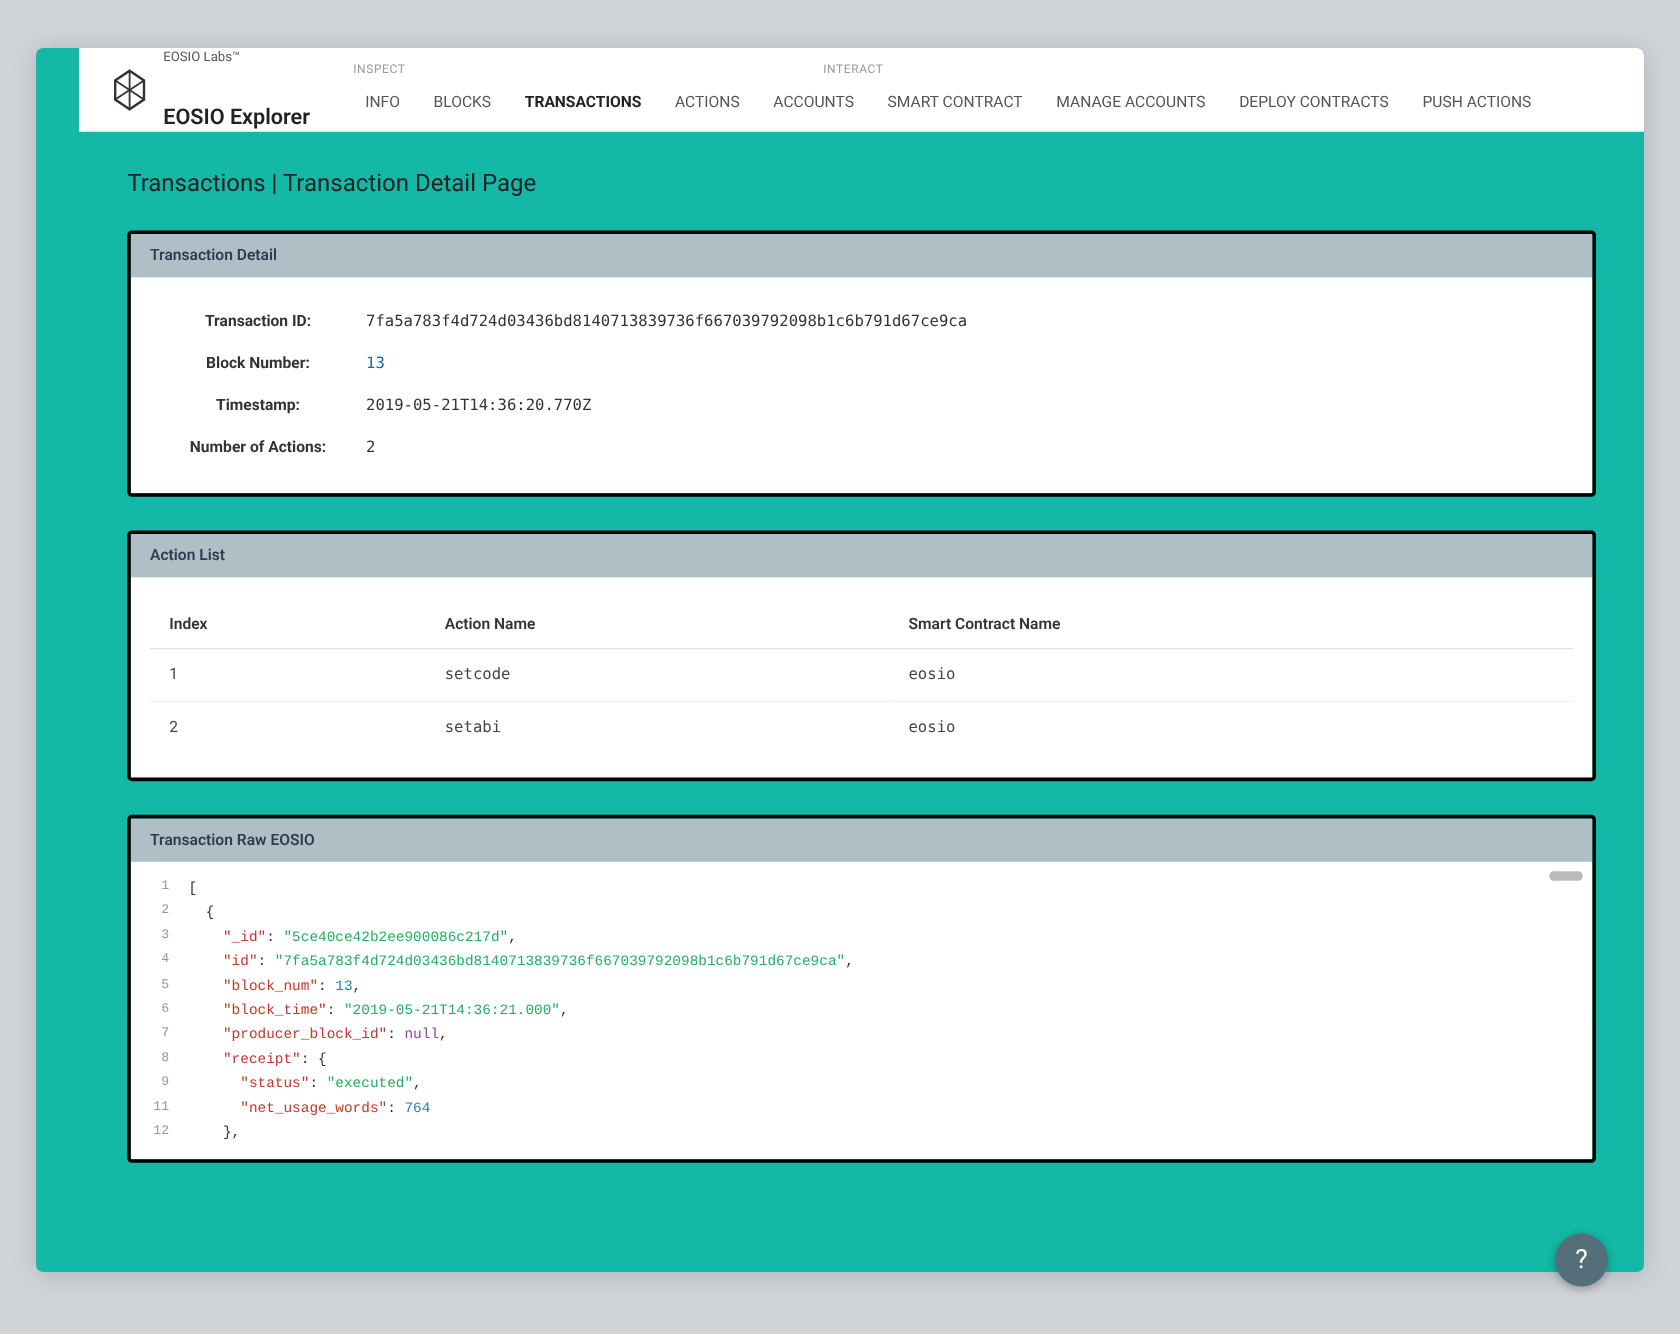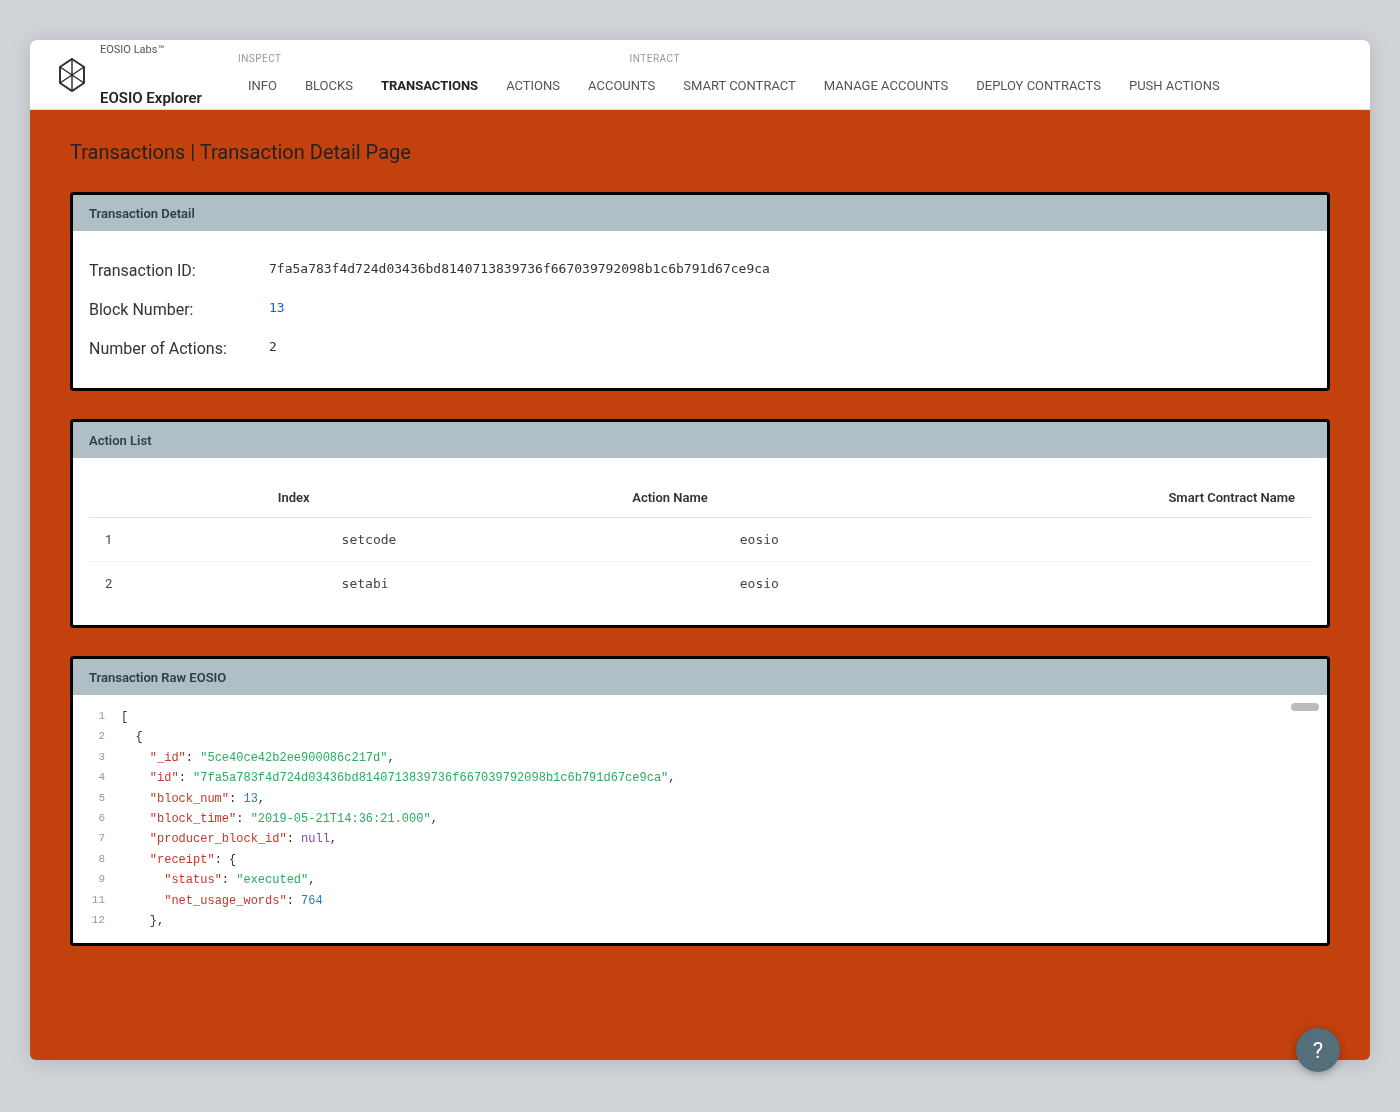--- a/index.html
+++ b/index.html
@@ -7,26 +7,27 @@
       background: #d0d4d8;
       font-family: -apple-system, BlinkMacSystemFont, 'Segoe UI', Roboto, sans-serif;
       font-size: 14px;
       min-height: 1112px;
       display: flex;
       justify-content: center;
       align-items: flex-start;
       padding: 40px 30px;
     }
     .browser-window {
-      background: #c2410c;
+      background: #14b8a6;
       width: 1374px;
       min-height: 1020px;
       border-radius: 6px;
       box-shadow: 0 2px 20px rgba(0,0,0,0.15);
       overflow: hidden;
+      padding-left: 36px;
     }
     
     .nav-bar {
       background: #fff;
       border-bottom: 1px solid #e0e0e0;
       padding: 0 24px;
       display: flex;
       align-items: center;
       height: 70px;
     }
@@ -43,21 +44,21 @@
     }
     .logo-text-block {
       display: flex;
       flex-direction: column;
     }
     .logo-top {
       font-size: 11px;
       color: #555;
     }
     .logo-bottom {
-      font-size: 15px;
+      font-size: 18px;
       font-weight: 600;
       color: #222;
       margin-top: 33px;
     }
     .nav-section {
       display: flex;
       flex-direction: column;
       flex: 1;
     }
     .nav-labels {
@@ -123,43 +124,44 @@
     .detail-table {
       width: 100%;
     }
     .detail-row {
       display: flex;
       align-items: flex-start;
       padding: 10px 0;
     }
     .detail-label {
       width: 180px;
-      font-size: 16px;
+      font-size: 13px;
       color: #333;
-      font-weight: 400;
+      font-weight: 700;
       flex-shrink: 0;
+      text-align: center;
     }
     .detail-value {
       font-size: 13px;
       color: #333;
       font-family: monospace;
       word-break: break-all;
     }
     .detail-value.link {
       color: #1565c0;
       font-family: monospace;
       cursor: pointer;
     }
     
     .action-table {
       width: 100%;
       border-collapse: collapse;
     }
     .action-table th {
-      text-align: right;
+      text-align: left;
       padding: 12px 16px;
       font-size: 13px;
       font-weight: 600;
       color: #333;
       border-bottom: 1px solid #e0e0e0;
     }
     .action-table td {
       padding: 14px 16px;
       font-size: 13px;
       color: #444;
@@ -281,20 +283,24 @@
       </div>
       <div class="card-body">
         <div class="detail-table">
           <div class="detail-row">
             <span class="detail-label">Transaction ID:</span>
             <span class="detail-value">7fa5a783f4d724d03436bd8140713839736f667039792098b1c6b791d67ce9ca</span>
           </div>
           <div class="detail-row">
             <span class="detail-label">Block Number:</span>
             <span class="detail-value link">13</span>
+          </div>
+          <div class="detail-row">
+            <span class="detail-label">Timestamp:</span>
+            <span class="detail-value">2019-05-21T14:36:20.770Z</span>
           </div>
           <div class="detail-row">
             <span class="detail-label">Number of Actions:</span>
             <span class="detail-value">2</span>
           </div>
         </div>
       </div>
     </div>
 
     <div class="card">

